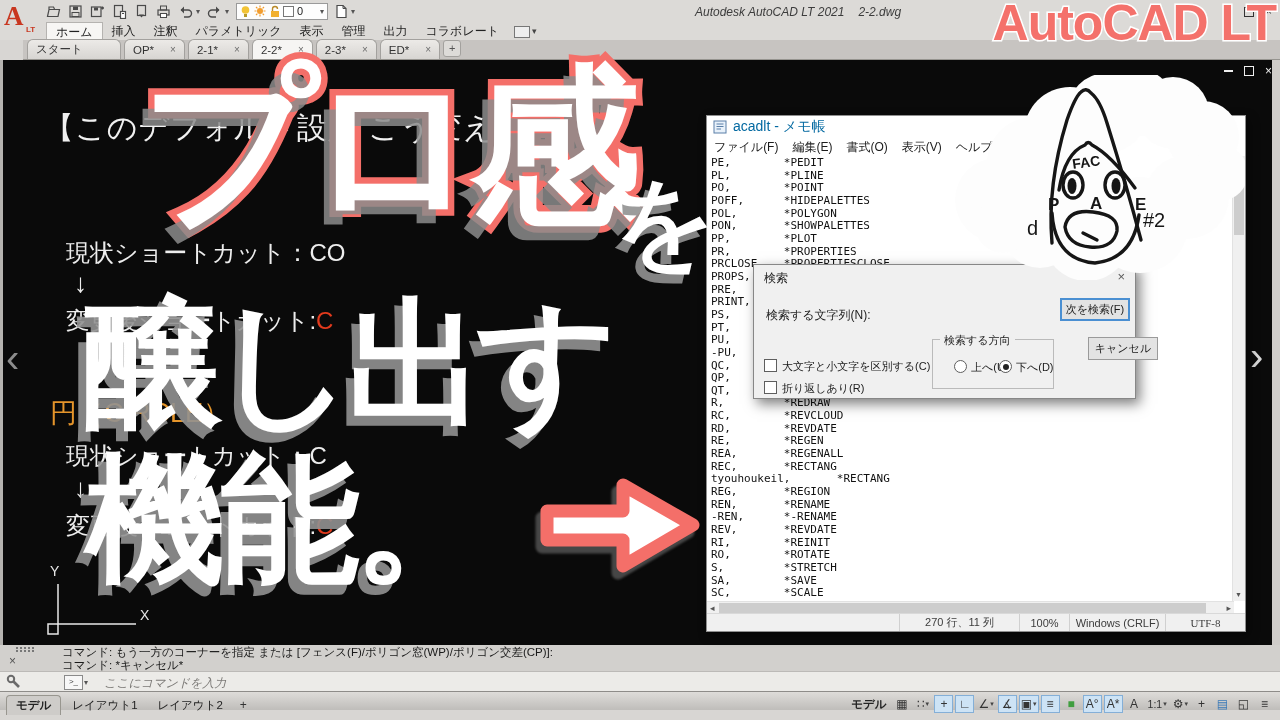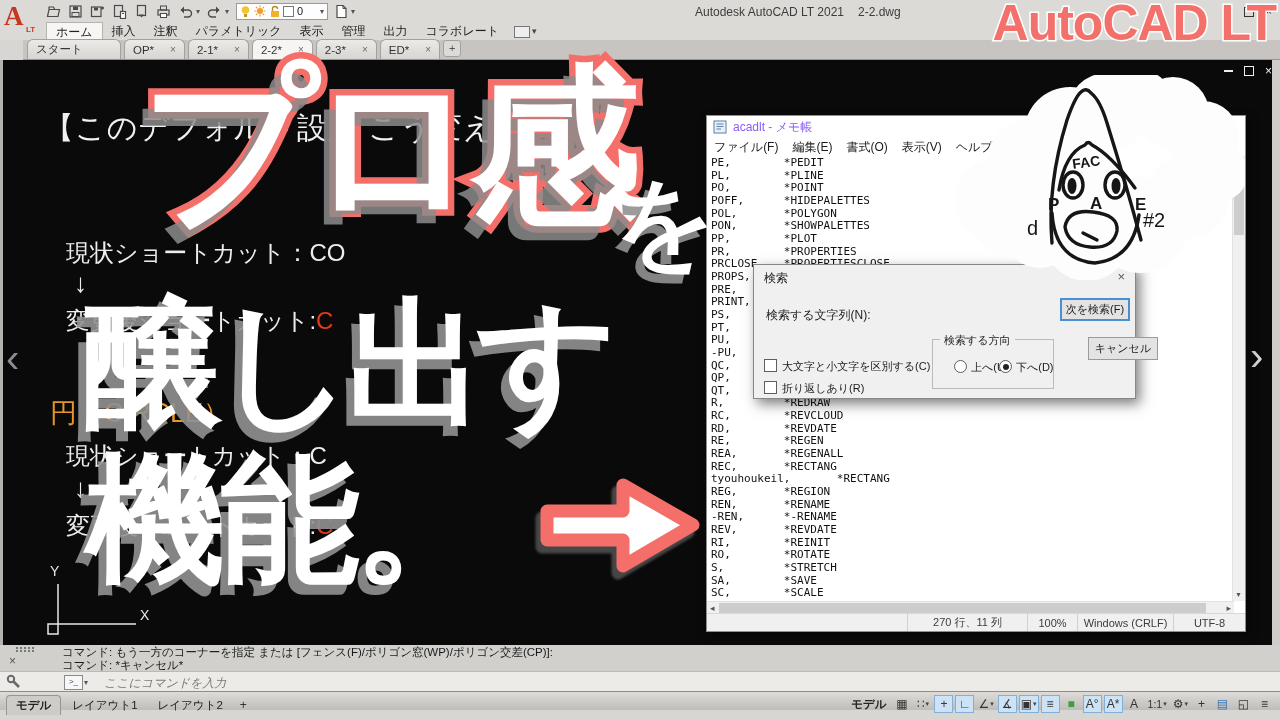--- a/index.html
+++ b/index.html
@@ -13,21 +13,21 @@
   #app-logo{left:4px;top:1px;width:36px;height:40px;z-index:6;}
   #app-logo .bigA{font-size:27px;font-weight:900;color:#c8361f;line-height:30px;
     font-family:"Liberation Serif",serif;}
   #app-logo .lt{position:absolute;left:22px;top:24px;font-size:8px;font-weight:bold;color:#c8361f;}
   #qat{left:46px;top:2px;height:18px;display:flex;align-items:center;gap:7px;z-index:2;}
   #qat svg{display:block;}
   .qat-dd{font-size:8px;color:#555;margin-left:-4px;}
   #layer-box{display:flex;align-items:center;gap:3px;background:#fdfdfd;border:1px solid #9a9a9a;
     height:15px;padding:0 3px;font-size:11px;color:#222;min-width:84px;}
   #layer-box .swatch{width:9px;height:9px;background:#fff;border:1px solid #777;}
-  #win-title{left:695px;top:5px;font-size:12px;color:#3c3c3c;z-index:1;}
+  #win-title{left:695px;top:5px;font-size:12px;color:#3c3c3c;z-index:1;font-style:italic;}
   #win-title span{margin-right:14px;}
   #app-winctl{right:8px;top:6px;display:flex;gap:12px;z-index:1;align-items:center;}
   #app-winctl .b{color:#333;font-size:11px;line-height:11px;}
   #app-winctl .min{width:9px;height:2px;background:#333;}
   #app-winctl .res{width:8px;height:8px;border:1px solid #333;}
 
   
   #ribbon{left:0;top:22px;width:1280px;height:18px;background:#dcdad7;display:flex;
     align-items:stretch;padding-left:46px;box-sizing:border-box;}
   .rtab{font-size:12px;color:#222;padding:1px 9px 0 9px;line-height:17px;}
@@ -65,21 +65,21 @@
   #chev-left{left:6px;top:336px;font-size:40px;color:#8c8c8c;z-index:1;}
   #chev-right{left:1250px;top:334px;font-size:40px;color:#d8d8d8;z-index:1;}
   #ucs{left:36px;top:562px;z-index:1;}
 
   
   #notepad{left:706px;top:115px;width:540px;height:517px;background:#fff;
     border:1px solid #8f8f8f;box-sizing:border-box;z-index:2;
     box-shadow:3px 4px 10px rgba(0,0,0,.45);}
   #np-titlebar{position:absolute;left:0;top:0;width:100%;height:22px;background:#fff;
     display:flex;align-items:center;}
-  #np-title{font-size:12px;color:#8b5cf6;margin-left:6px;}
+  #np-title{font-size:14px;color:#0369a1;margin-left:6px;}
   #np-menubar{position:absolute;left:0;top:22px;width:100%;height:18px;background:#fff;
     display:flex;font-size:12px;color:#1c1c1c;}
   #np-menubar .mi{padding:1px 7px;}
   #np-text{position:absolute;left:0;top:40px;width:525px;height:445px;background:#fff;overflow:hidden;}
   #np-text pre{margin:0;padding:1px 0 0 4px;font-family:"DejaVu Sans Mono","Liberation Mono",monospace;
     font-size:11px;line-height:12.65px;color:#111;}
   #np-vscroll{position:absolute;right:0;top:40px;width:13px;height:445px;background:#f0f0f0;
     border-left:1px solid #e2e2e2;box-sizing:border-box;}
   #np-vscroll .arr{position:absolute;left:2px;font-size:7px;color:#555;}
   #np-vscroll .thumb{position:absolute;left:1px;top:13px;width:10px;height:66px;background:#cdcdcd;}
@@ -408,21 +408,21 @@
     <div id="np-hscroll">
       <span class="arr" style="left:3px">◂</span>
       <span class="thumb"></span>
       <span class="arr" style="right:3px">▸</span>
     </div>
     <div id="np-status">
       <span class="cell" style="flex:1;border-left:none;"></span>
       <span class="cell" style="width:120px;">270 行、11 列</span>
       <span class="cell" style="width:50px;">100%</span>
       <span class="cell" style="width:96px;">Windows (CRLF)</span>
-      <span class="cell" style="width:72px;">UTF-8</span>
+      <span class="cell" style="width:80px;font-family:Liberation Serif, serif;">UTF-8</span>
     </div>
   </div>
 
   <div class="abs" id="find">
     <span id="find-title">検索</span>
     <span id="find-close">×</span>
     <span id="find-label">検索する文字列(N):</span>
     <span class="dlg-btn" id="btn-find">次を検索(F)</span>
     <span class="dlg-btn" id="btn-cancel">キャンセル</span>
     <span id="dir-group"></span>

